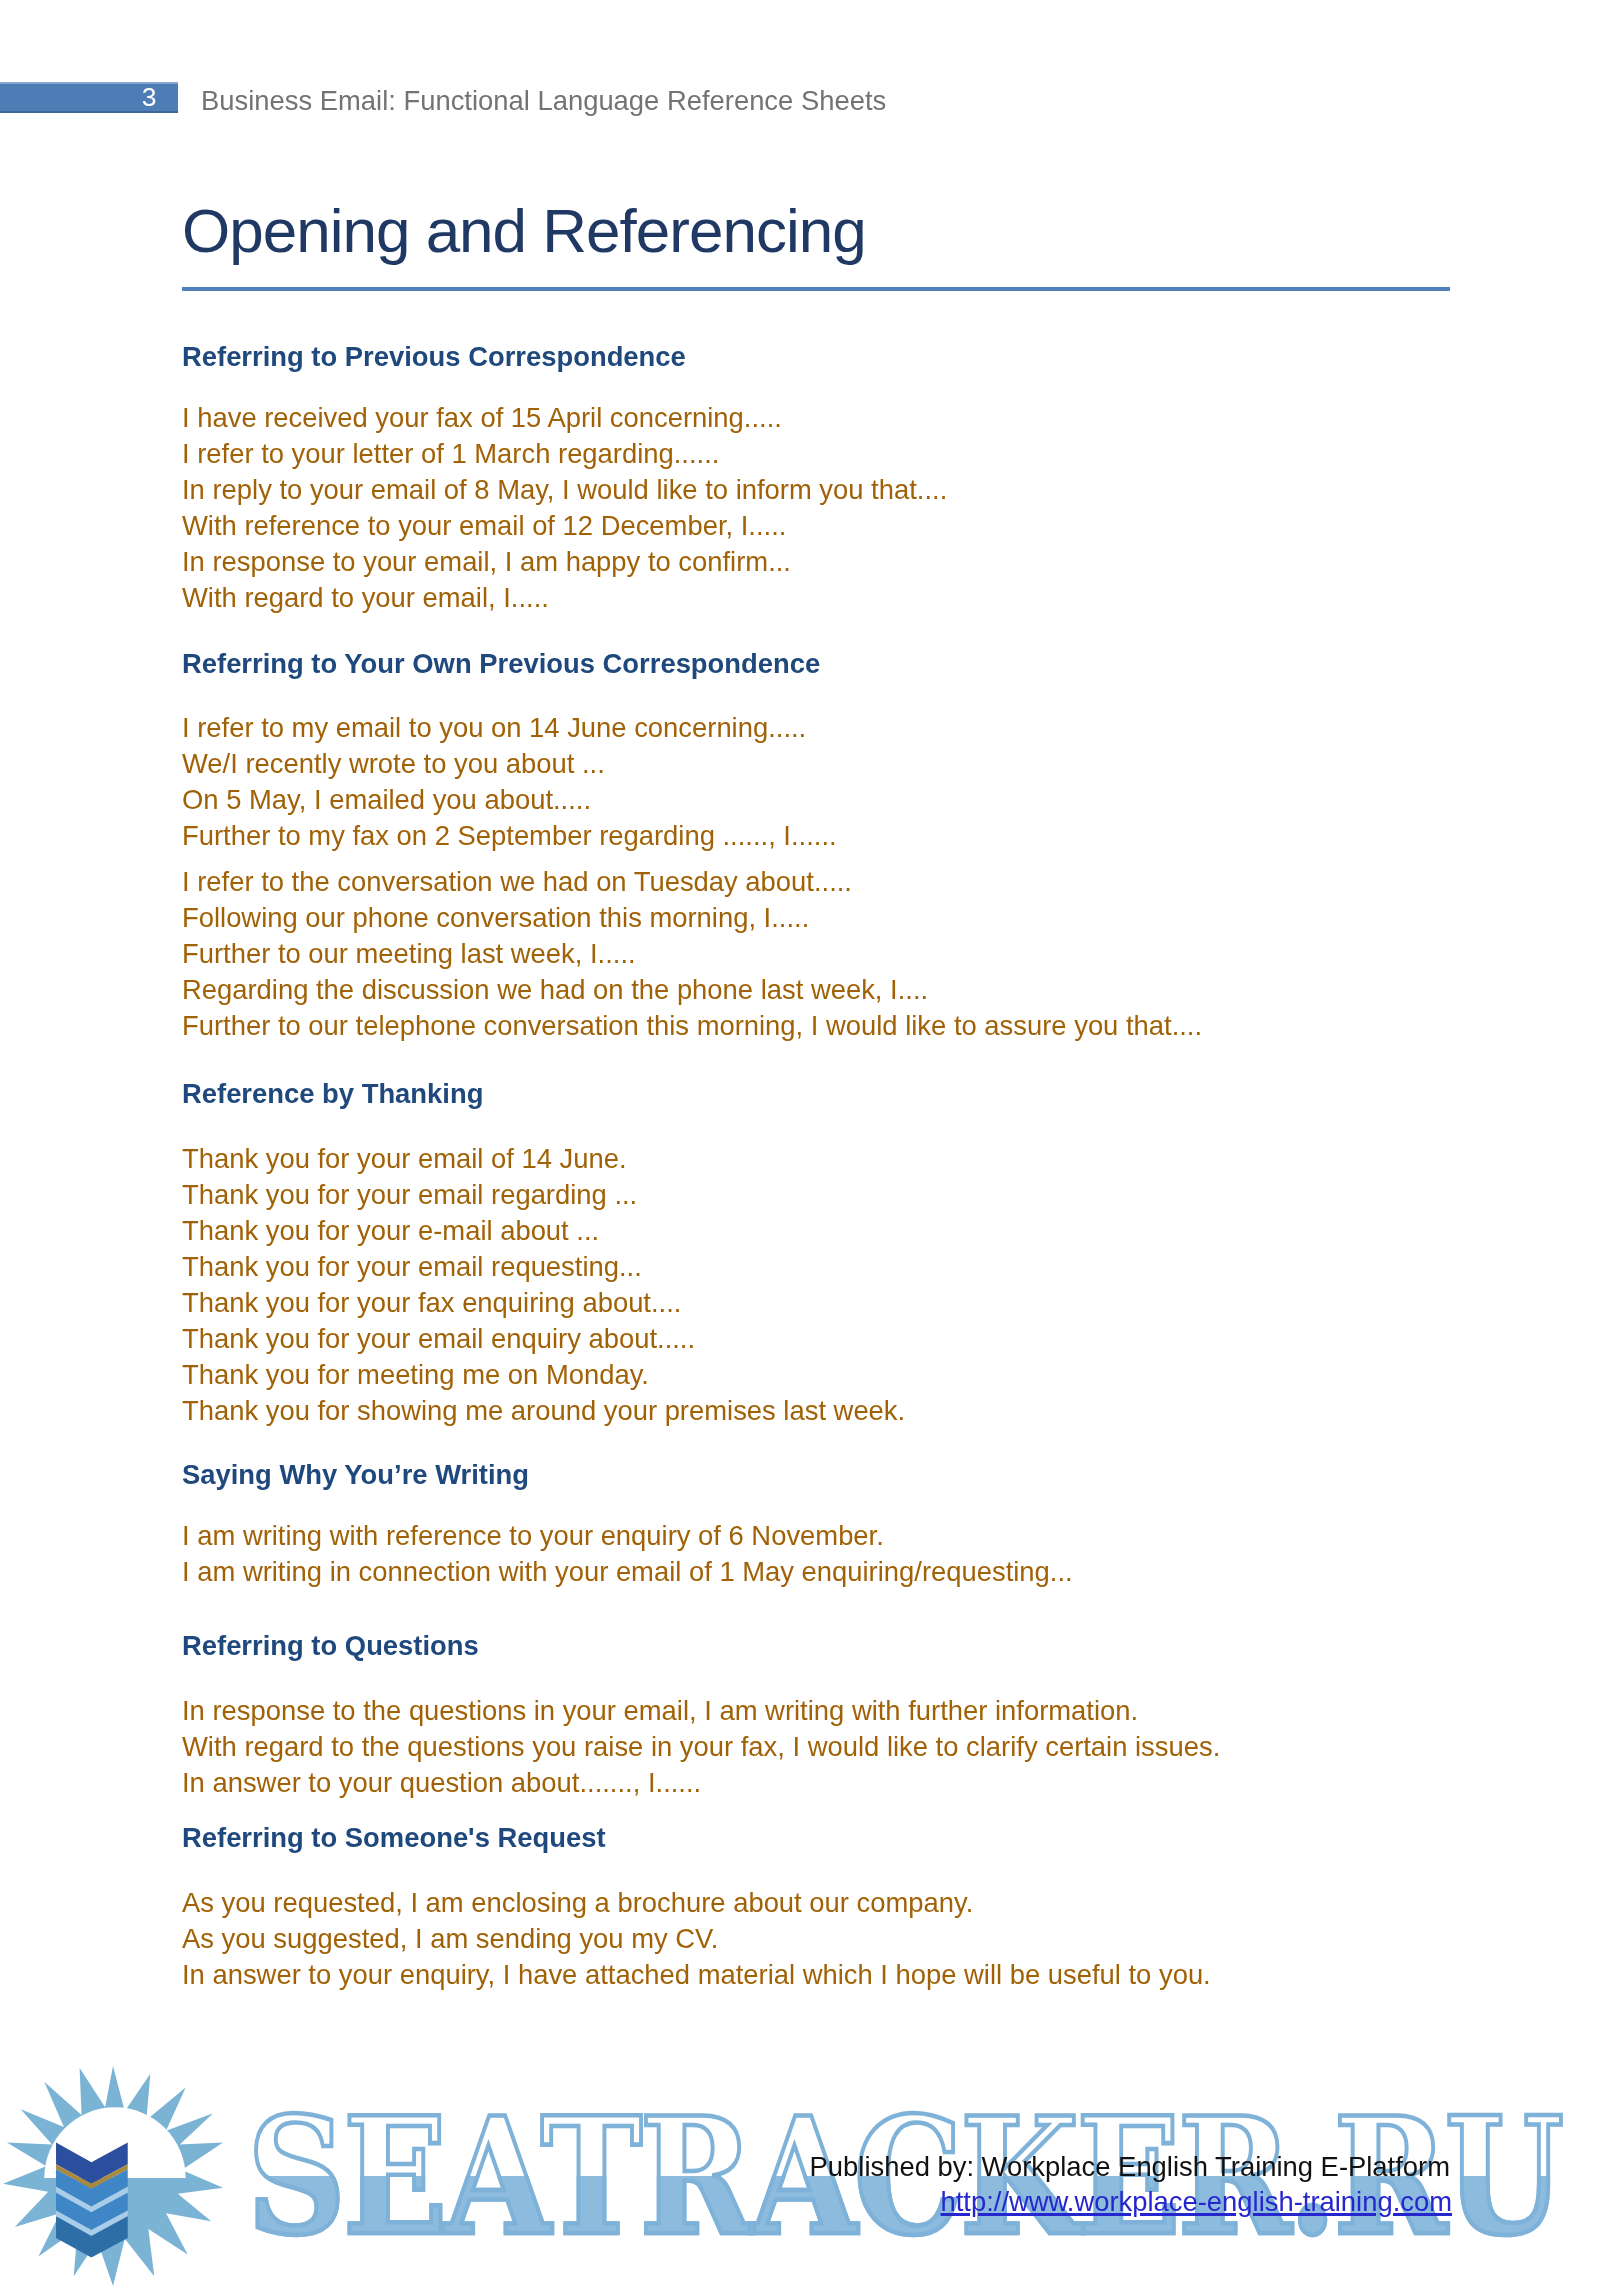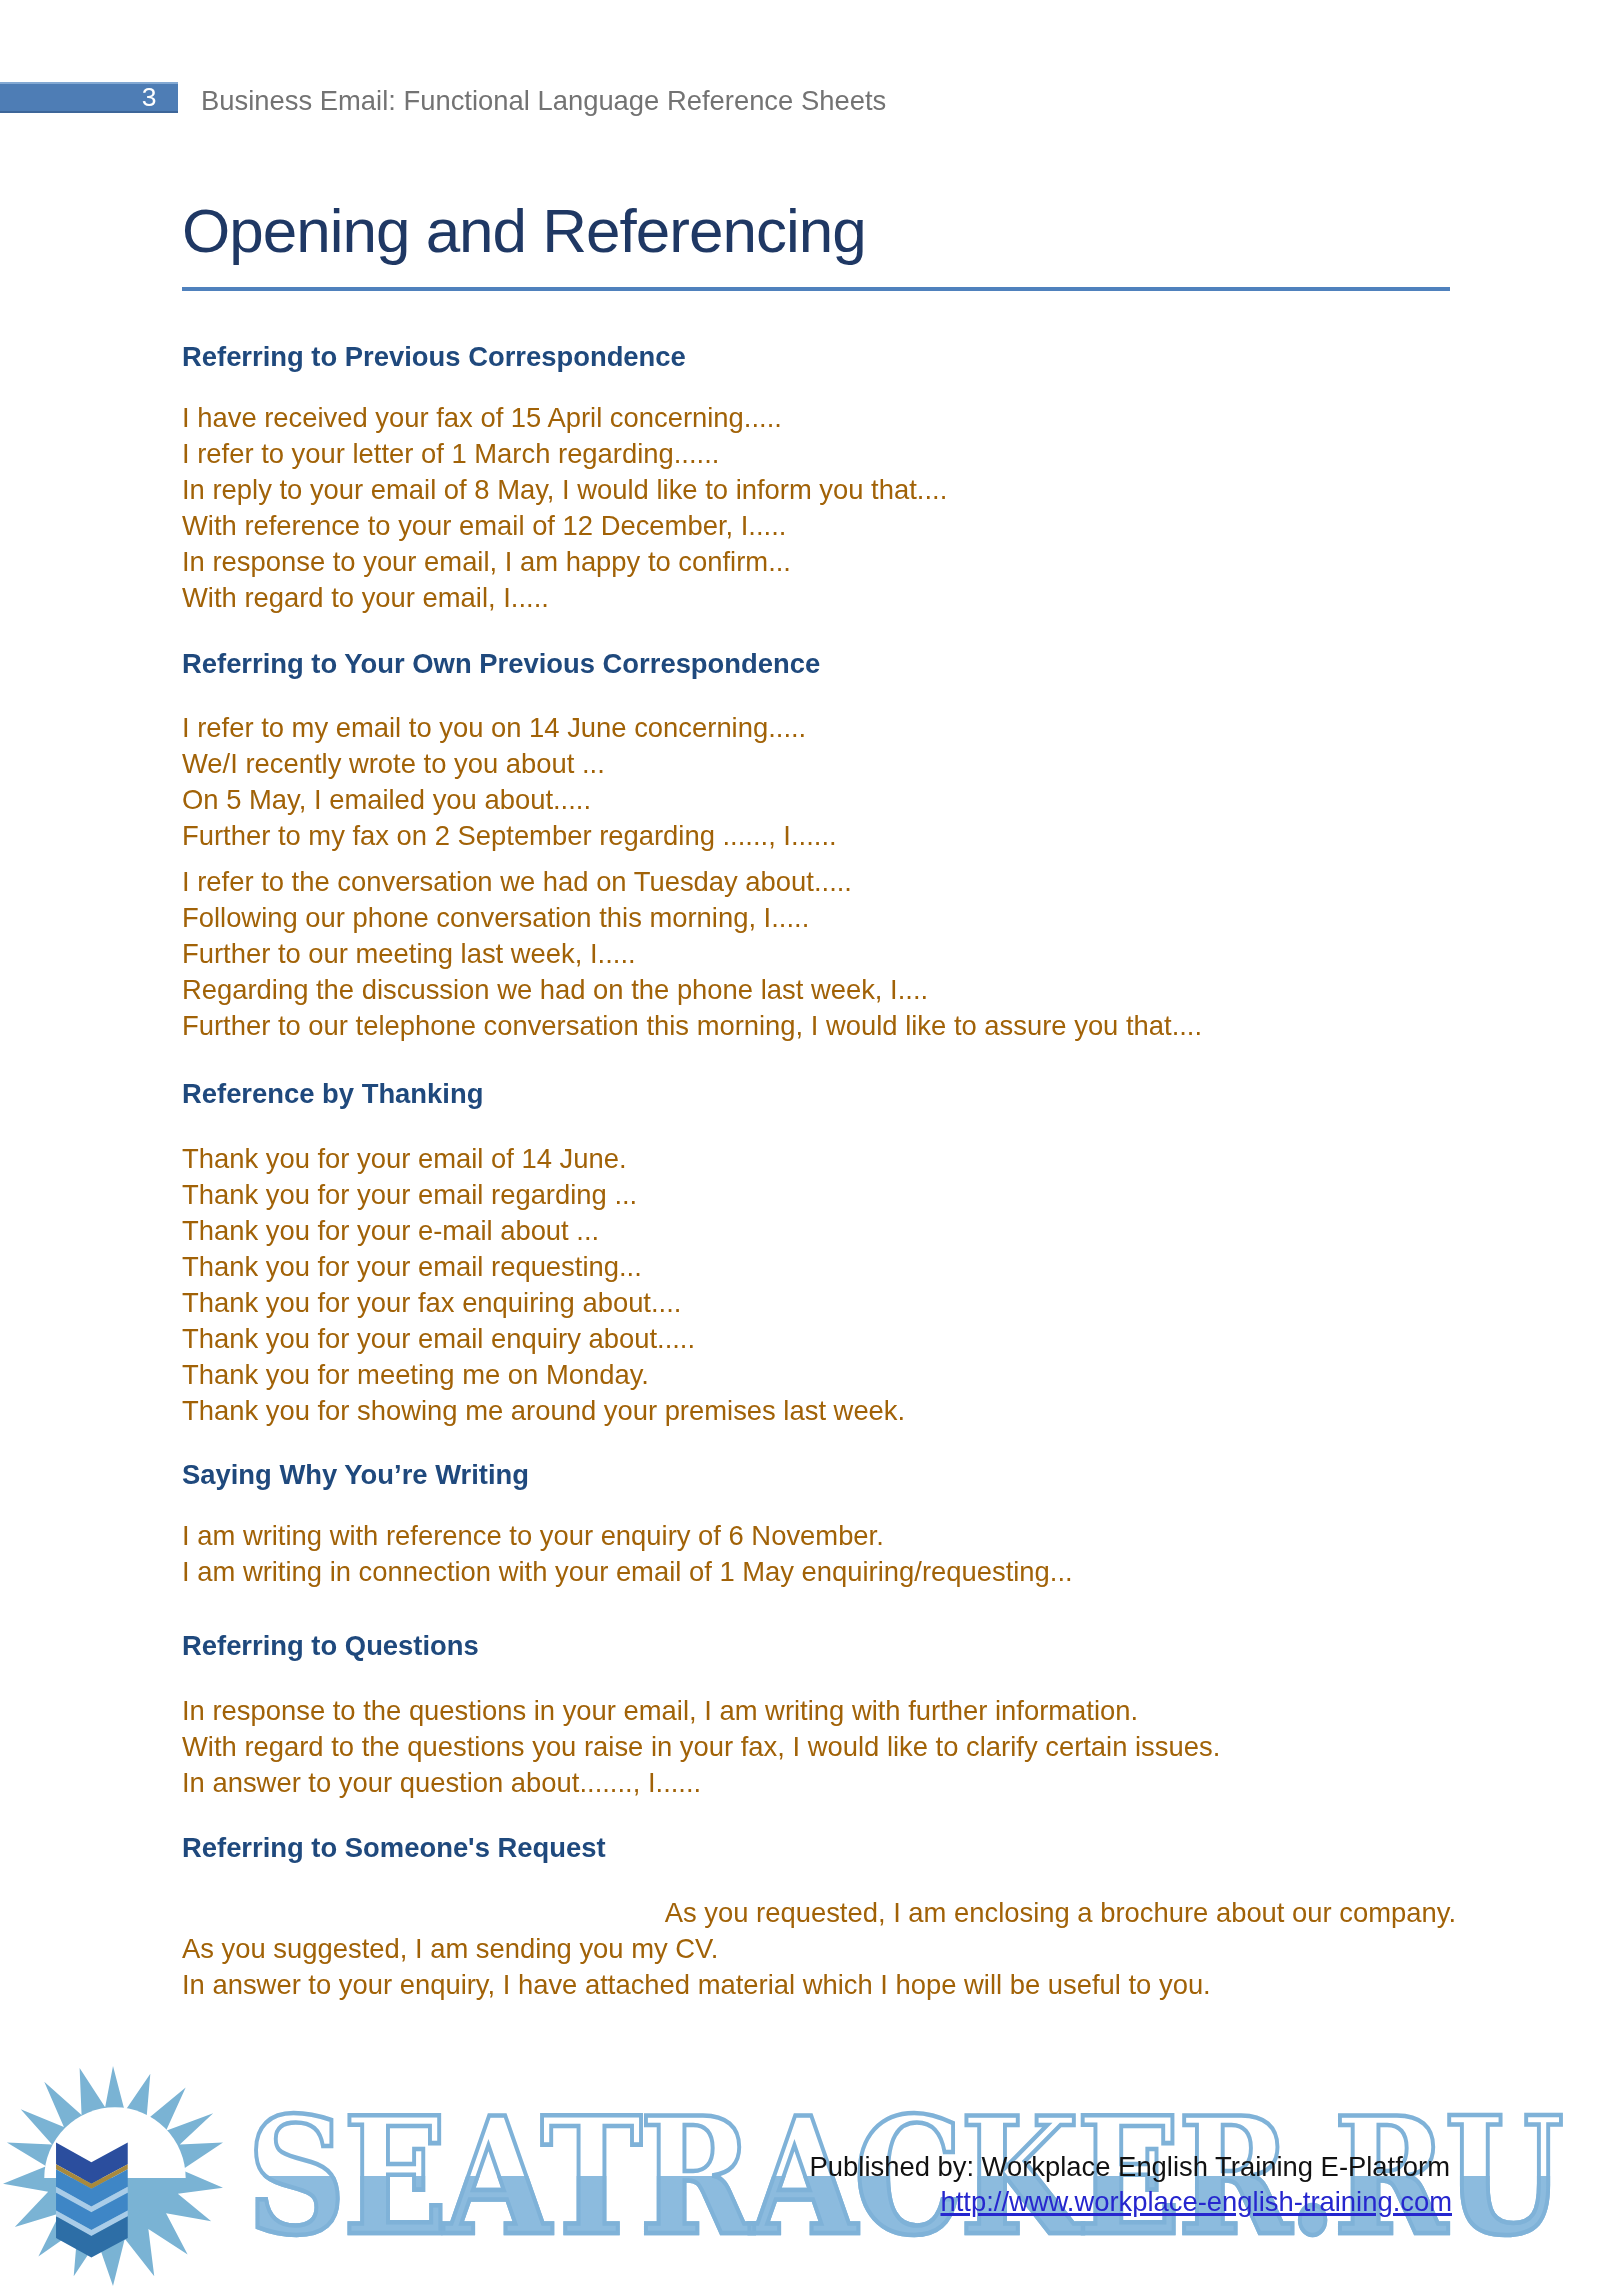--- a/index.html
+++ b/index.html
@@ -46,21 +46,21 @@
   }
   .phrase-line {
     font-size:27.4px; line-height:36px; white-space:nowrap; color:#a16207;
   }
   .mt-h0{margin-top:47px;} .mt-b0{margin-top:24.5px;}
   .mt-h1{margin-top:29px;} .mt-b1{margin-top:28px;}
   .mt-h2{margin-top:29px;} .mt-b2{margin-top:10px;}
   .mt-h3{margin-top:31px;} .mt-b3{margin-top:29px;}
   .mt-h4{margin-top:27.4px;} .mt-b4{margin-top:24.5px;}
   .mt-h5{margin-top:37px;} .mt-b5{margin-top:29px;}
-  .mt-h6{margin-top:28px;} .mt-b6{margin-top:29px;text-align:right;}
+  .mt-h6{margin-top:18px;} .mt-b6{margin-top:29px;}
 
   
   .logo {
     position:absolute; left:2.9px; top:2066px; width:220px; height:220px; z-index:1;
   }
   .watermark {
     position:absolute; left:247px; top:2090px; width:1338px; height:147px; z-index:1;
     font-family:"DejaVu Serif", serif; font-weight:700;
     font-size:137px; line-height:147px; letter-spacing:-2.9px; white-space:nowrap;
     transform:scale(1.0,1.17); transform-origin:top left;

